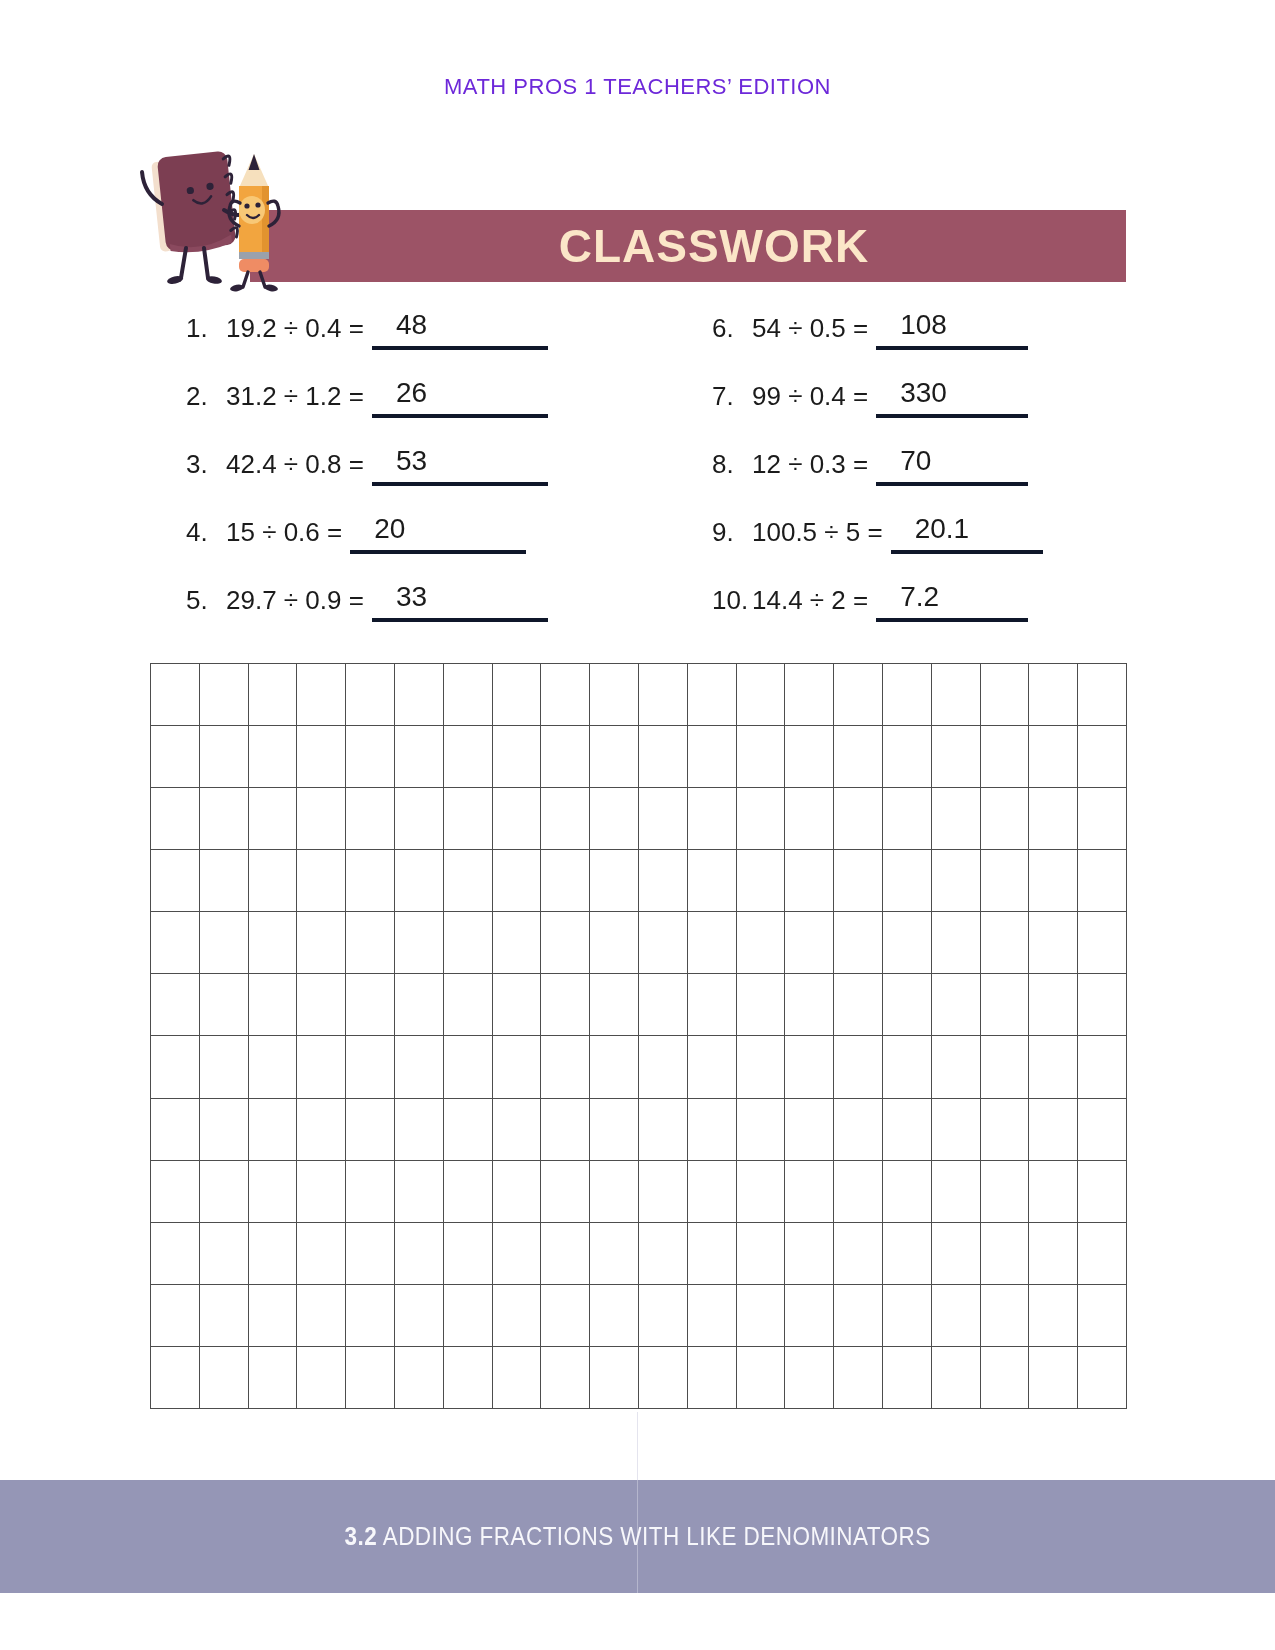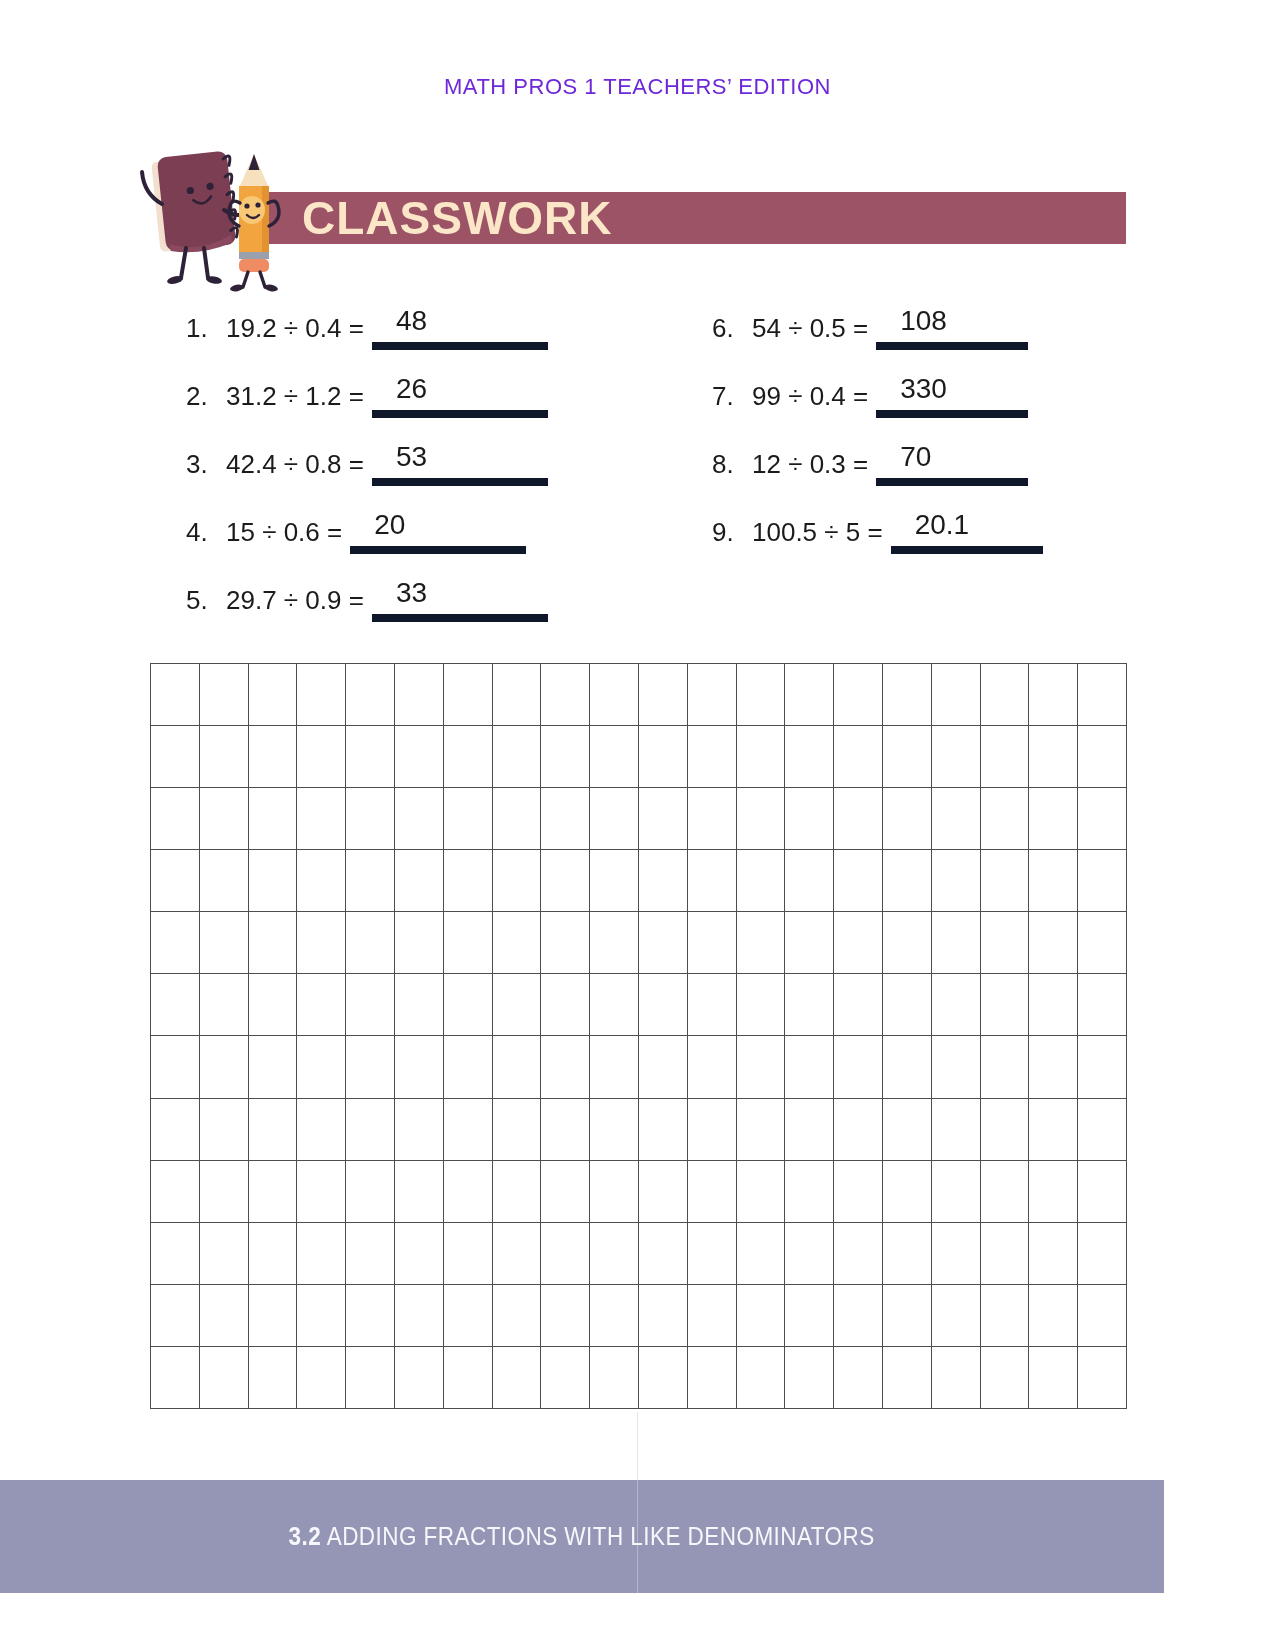--- a/index.html
+++ b/index.html
@@ -7,51 +7,51 @@
     width:1275px;height:1650px;position:relative;background:#ffffff;
     font-family:"Liberation Sans", sans-serif;color:#1b1b1b;overflow:hidden;
   }
   
   .page-header{
     position:absolute;top:74px;left:0;width:100%;text-align:center;
     font-size:22px;letter-spacing:.5px;color:#6d28d9;
   }
   
   .banner-bar{
-    position:absolute;left:250px;top:192px;width:876px;height:52px;
-    background:#9c5366;z-index:1;display:flex;align-items:center;
+    position:absolute;left:250px;top:210px;width:876px;height:72px;
+    background:#9c5366;z-index:1;display:flex;align-items:center;justify-content:center;
   }
   .banner-title{
     margin-left:52px;font-size:46px;font-weight:800;letter-spacing:1px;
     color:#fbe6c8;
   }
   .mascots{position:absolute;left:136px;top:146px;width:152px;height:148px;z-index:2;}
   
   .prob-col{position:absolute;width:470px;}
   .prob-col.left{left:186px;top:282px;}
   .prob-col.right{left:712px;top:282px;}
   .prob{display:flex;align-items:flex-end;height:68px;font-size:26px;}
   .prob .num{flex:0 0 40px;padding-bottom:6px;}
   .prob .expr{white-space:pre;padding-bottom:6px;}
   .prob .blank{
     display:flex;align-items:flex-end;margin-left:8px;
-    border-bottom:8px solid #0f172a;height:40px;
+    border-bottom:4px solid #0f172a;height:40px;
   }
   .prob-col.left  .blank{width:176px;}
   .prob-col.right .blank{width:152px;}
   .prob .ans{font-size:28px;padding-left:24px;padding-bottom:5px;}
   
   .work-grid{
     position:absolute;left:150px;top:663px;width:976px;height:745px;
     display:grid;border-right:1px solid #4d4d4d;border-bottom:1px solid #4d4d4d;
   }
   .work-grid .cell{border-top:1px solid #4d4d4d;border-left:1px solid #4d4d4d;}
   
   .footer-band{
-    position:absolute;left:0;top:1480px;width:1164px;height:113px;
+    position:absolute;left:0;top:1480px;width:1275px;height:113px;
     background:#9596b6;display:flex;align-items:center;justify-content:center;
   }
   .footer-divider{
     position:absolute;left:637px;top:0;width:1px;height:100%;
     background:#b5b6cd;
   }
   .footer-divider-tail{
     position:absolute;left:637px;top:1412px;width:1px;height:68px;
     background:#e4e4ee;
   }
@@ -179,20 +179,27 @@
         <span class="ans">70</span>
       </span>
     </div>
     <div class="prob">
       <span class="num">9.</span>
       <span class="expr">100.5 ÷ 5 =</span>
       <span class="blank">
         <span class="ans">20.1</span>
       </span>
     </div>
+    <div class="prob">
+      <span class="num">10.</span>
+      <span class="expr">14.4 ÷ 2 =</span>
+      <span class="blank">
+        <span class="ans">7.2</span>
+      </span>
+    </div>
   </div>
 
 <div class="work-grid" style="grid-template-columns: repeat(20, 1fr); grid-template-rows: repeat(12, 1fr);">
     <div class="cell"></div>
     <div class="cell"></div>
     <div class="cell"></div>
     <div class="cell"></div>
     <div class="cell"></div>
     <div class="cell"></div>
     <div class="cell"></div>

